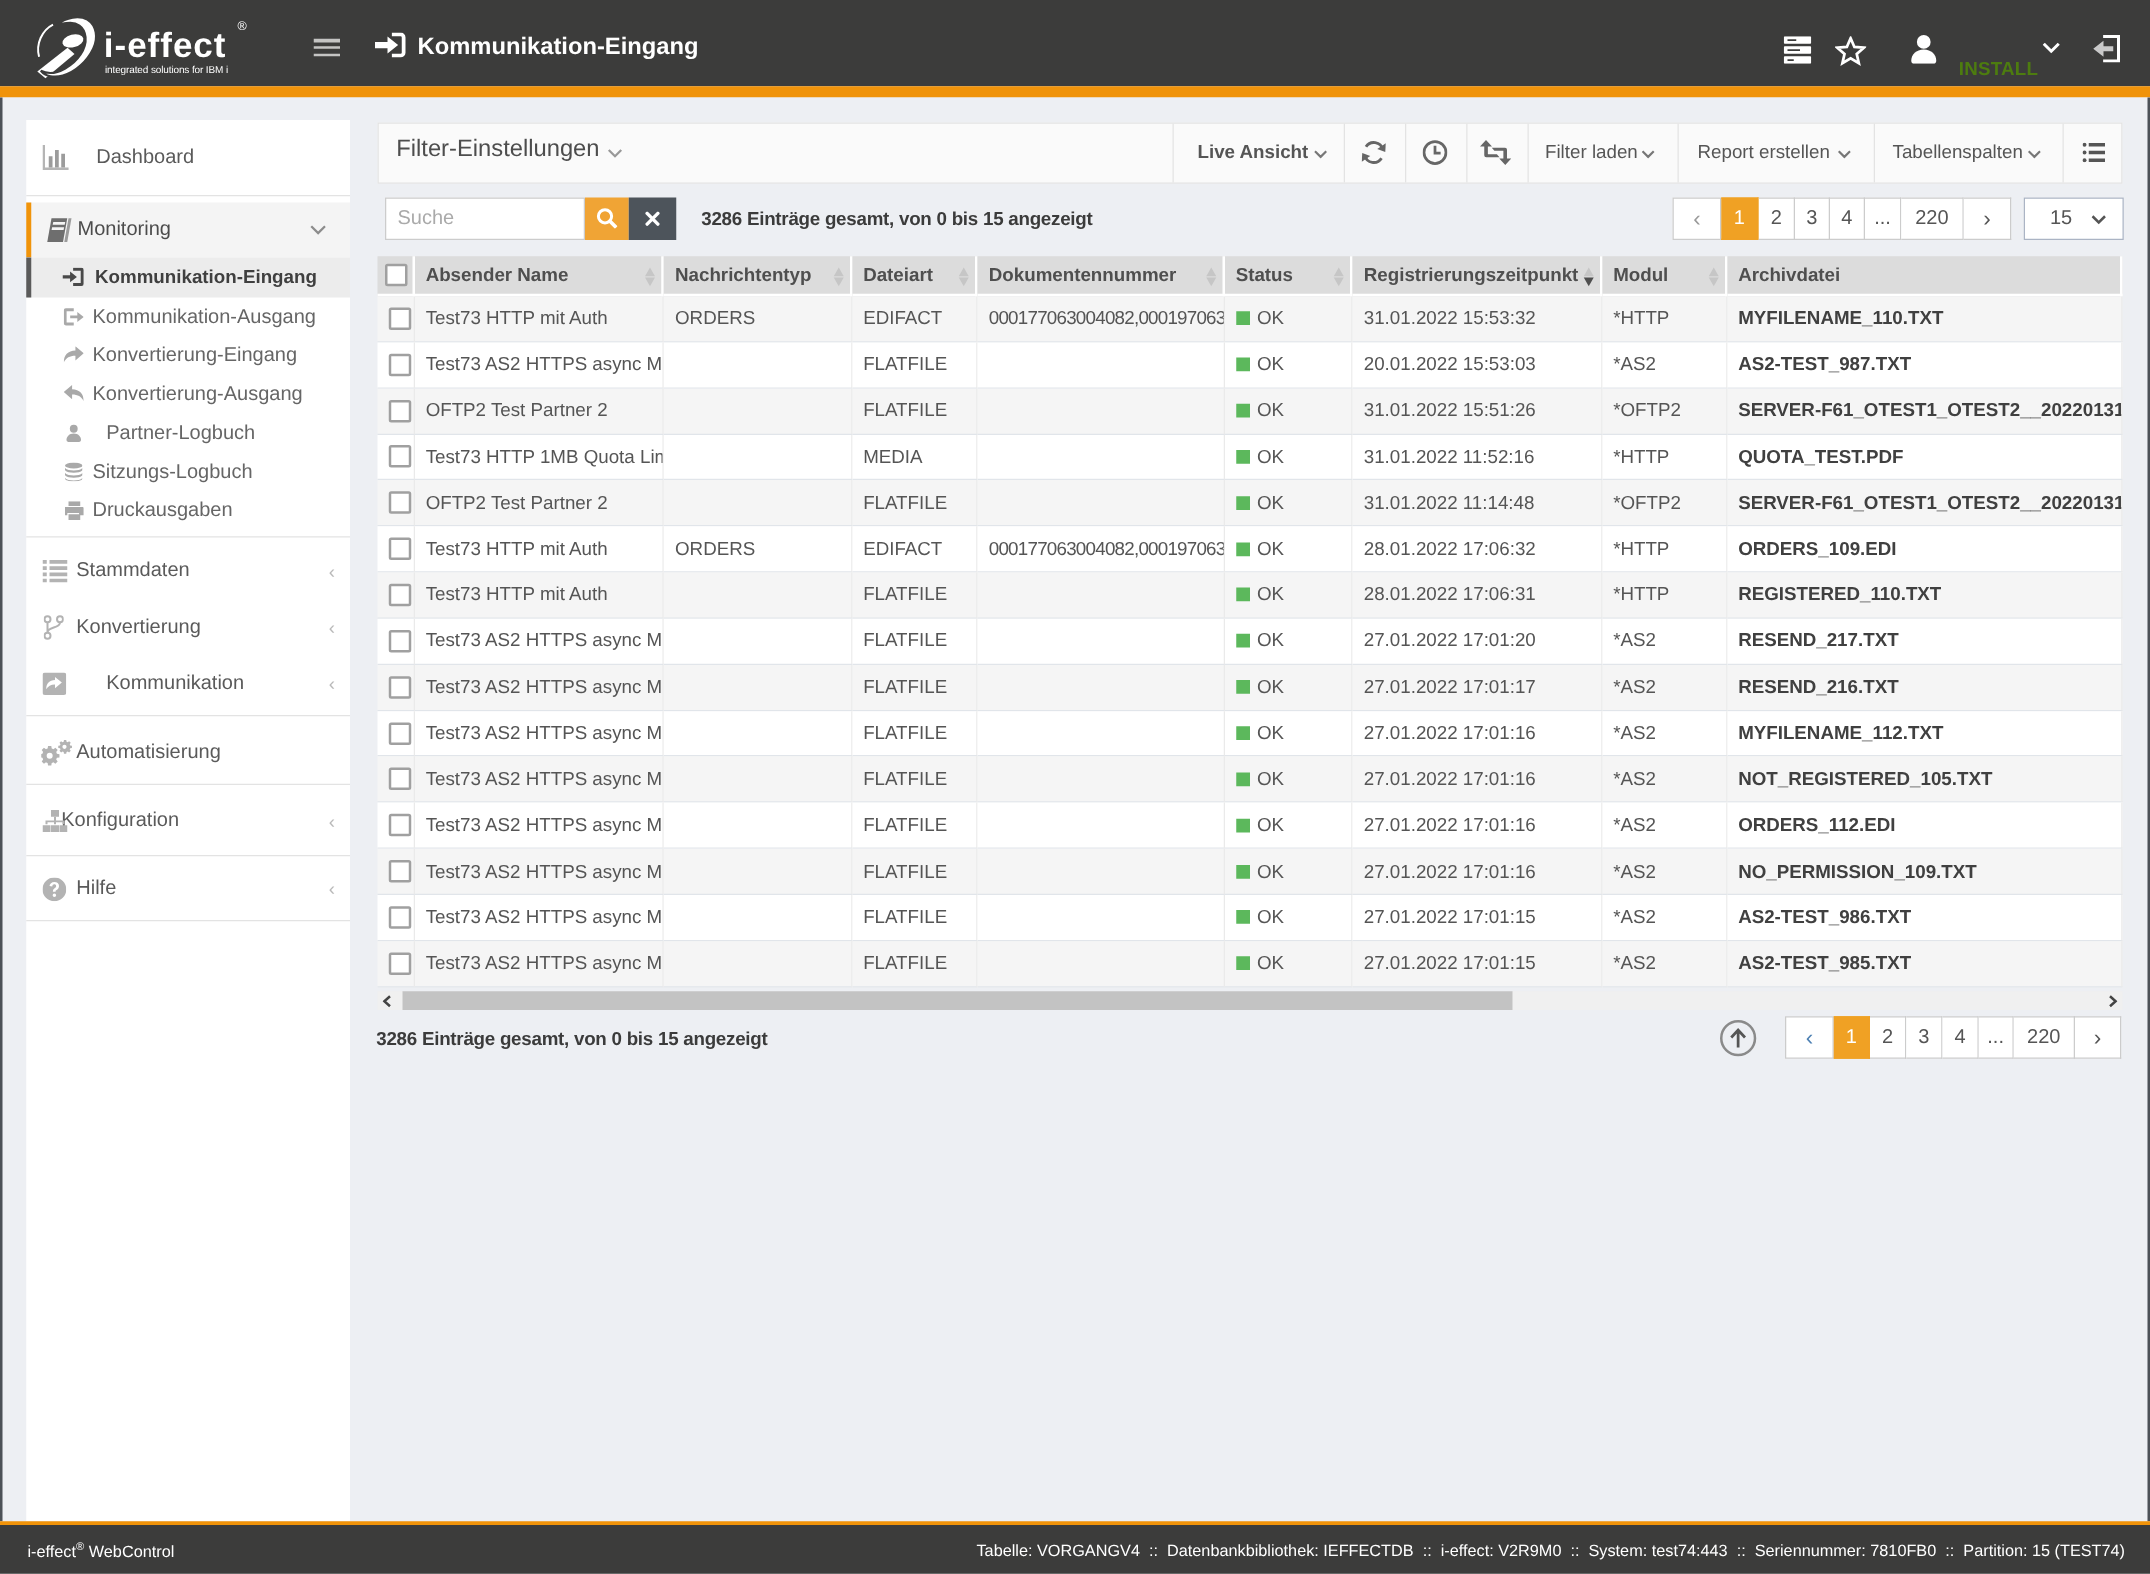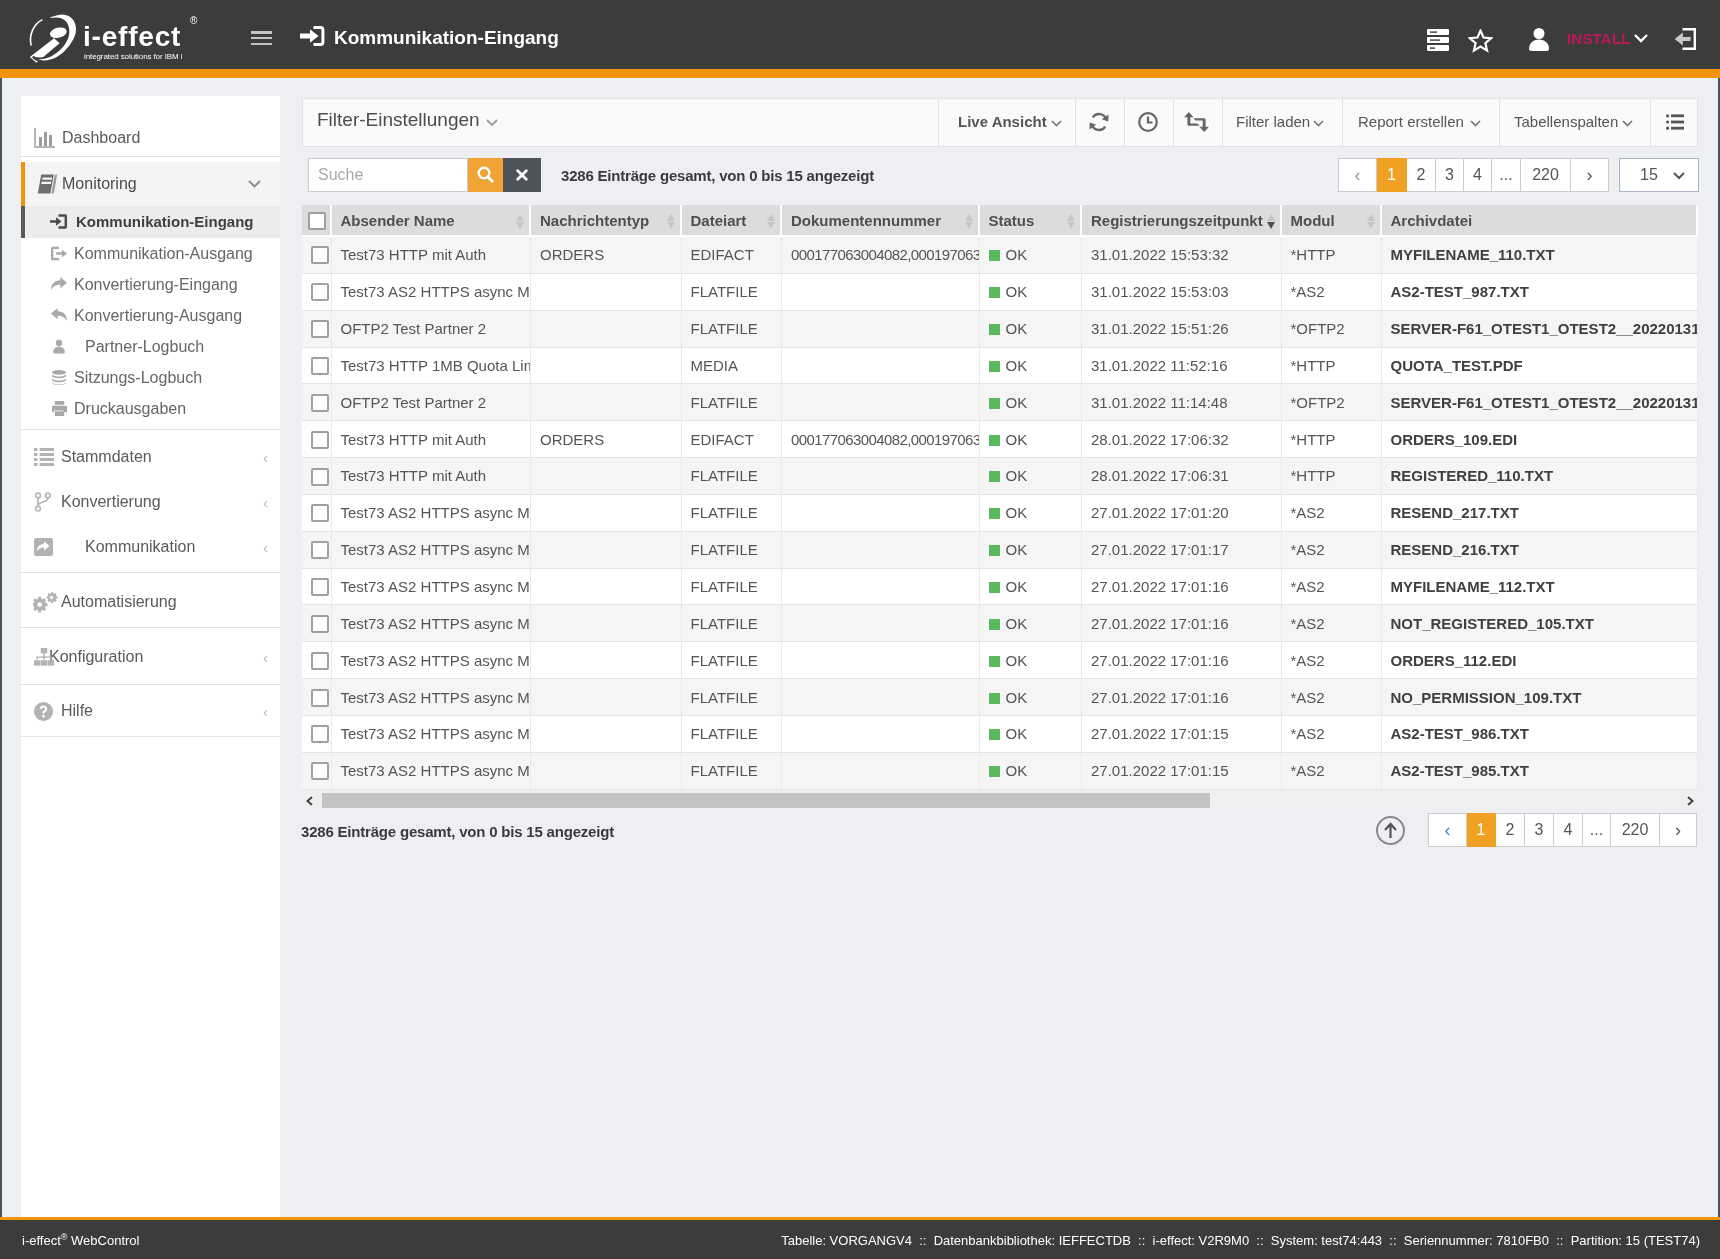--- a/index.html
+++ b/index.html
@@ -8,21 +8,21 @@
 .abs { position:absolute; }
 
 #topbar { position:absolute; left:0; top:0; width:1720px; height:69px; background:#3c3c3b; }
 #stripe { position:absolute; left:0; top:69px; width:1720px; height:9px; background:#f0930a; }
 #midzone { position:absolute; left:0; top:78px; width:1720px; height:1139px; background:#edeff3;
   border-left:2px solid #4c5157; border-right:2px solid #4c5157; }
 #hamb { position:absolute; left:251px; top:31px; width:21px; }
 #hamb div { height:2.6px; background:#c4c4c3; margin-bottom:3.2px; }
 #pagetitle { position:absolute; left:334px; top:27px; color:#fff; font-size:19px; font-weight:bold; }
 .topico { position:absolute; top:29px; }
-#installtxt { position:absolute; left:1567px; top:30px; color:#be185d; font-size:15px; font-weight:bold; letter-spacing:.2px;}
+#installtxt { position:absolute; left:1567px; top:47px; color:#4d7c0f; font-size:15px; font-weight:bold; letter-spacing:.2px;}
 
 #footline { position:absolute; left:0; top:1217px; width:1720px; height:3px; background:#f0930a; }
 #footer { position:absolute; left:0; top:1220px; width:1720px; height:39px; background:#3c3c3b; color:#fff; font-size:13px;text-align:center; }
 
 #sidebar { position:absolute; left:21px; top:96px; width:259px; height:1121px; background:#fff; }
 .mitem { position:absolute; left:0; width:259px; color:#5a5a5a; font-size:16px; }
 .mitem svg { position:absolute; }
 .sep { position:absolute; left:0; width:259px; border-top:1px solid #e3e3e3; }
 .chev { position:absolute; right:12px; color:#b9b9b9; font-size:15px; line-height:15px; }
 
@@ -121,21 +121,21 @@
 <svg class="topico" style="left:1634px;top:34px" width="14" height="9" viewBox="0 0 14 9" fill="none" stroke="#fff" stroke-width="2.4">
   <path d="M1 1 l6 6 6-6"></path>
 </svg>
 <svg class="topico" style="left:1674px;top:28px" width="22" height="22" viewBox="0 0 22 22">
   <path fill="none" stroke="#fff" stroke-width="2.4" d="M8.5 1.2 H20.8 V20.8 H8.5"></path>
   <path fill="#c9c9c9" d="M8.8 9 V4.6 L0.6 11 L8.8 17.4 V13 H16.6 V9 Z"></path>
 </svg>
 
 <div id="sidebar">
 
-  <div class="mitem" style="top:12px;height:60px;line-height:60px;padding-left:41px">
+  <div class="mitem" style="top:0;height:60px;line-height:60px;padding-left:56px">
     <svg style="left:13px;top:20px" width="21" height="20" viewBox="0 0 21 20" fill="#9c9c9c">
       <path d="M0 0 h2 v18 h19 v2 h-21 z" opacity=".75"></path>
       <rect x="5" y="9" width="3" height="9"></rect>
         <rect x="10" y="4" width="3" height="14"></rect>
         <rect x="15" y="7" width="3" height="11"></rect>
     </svg>Dashboard</div>
   <div class="sep" style="top:60px"></div>
 
   <div class="mitem" style="top:66px;height:44px;line-height:44px;padding-left:41px;background:#f4f4f4;color:#4c4c4c">
     <div style="position:absolute;left:0;top:0;width:4px;height:44px;background:#f0930a"></div>
@@ -376,21 +376,21 @@
         <td>*HTTP</td>
         <td class="bold">MYFILENAME_110.TXT</td>
       </tr>
 <tr class="even">
         <td><span class="cb"></span></td>
         <td>Test73 AS2 HTTPS async MDN</td>
         <td></td>
         <td>FLATFILE</td>
         <td></td>
         <td><span class="oksq"></span>OK</td>
-        <td>31.01.2022 15:53:03</td>
+        <td>20.01.2022 15:53:03</td>
         <td>*AS2</td>
         <td class="bold">AS2-TEST_987.TXT</td>
       </tr>
 <tr class="odd">
         <td><span class="cb"></span></td>
         <td>OFTP2 Test Partner 2</td>
         <td></td>
         <td>FLATFILE</td>
         <td></td>
         <td><span class="oksq"></span>OK</td>

